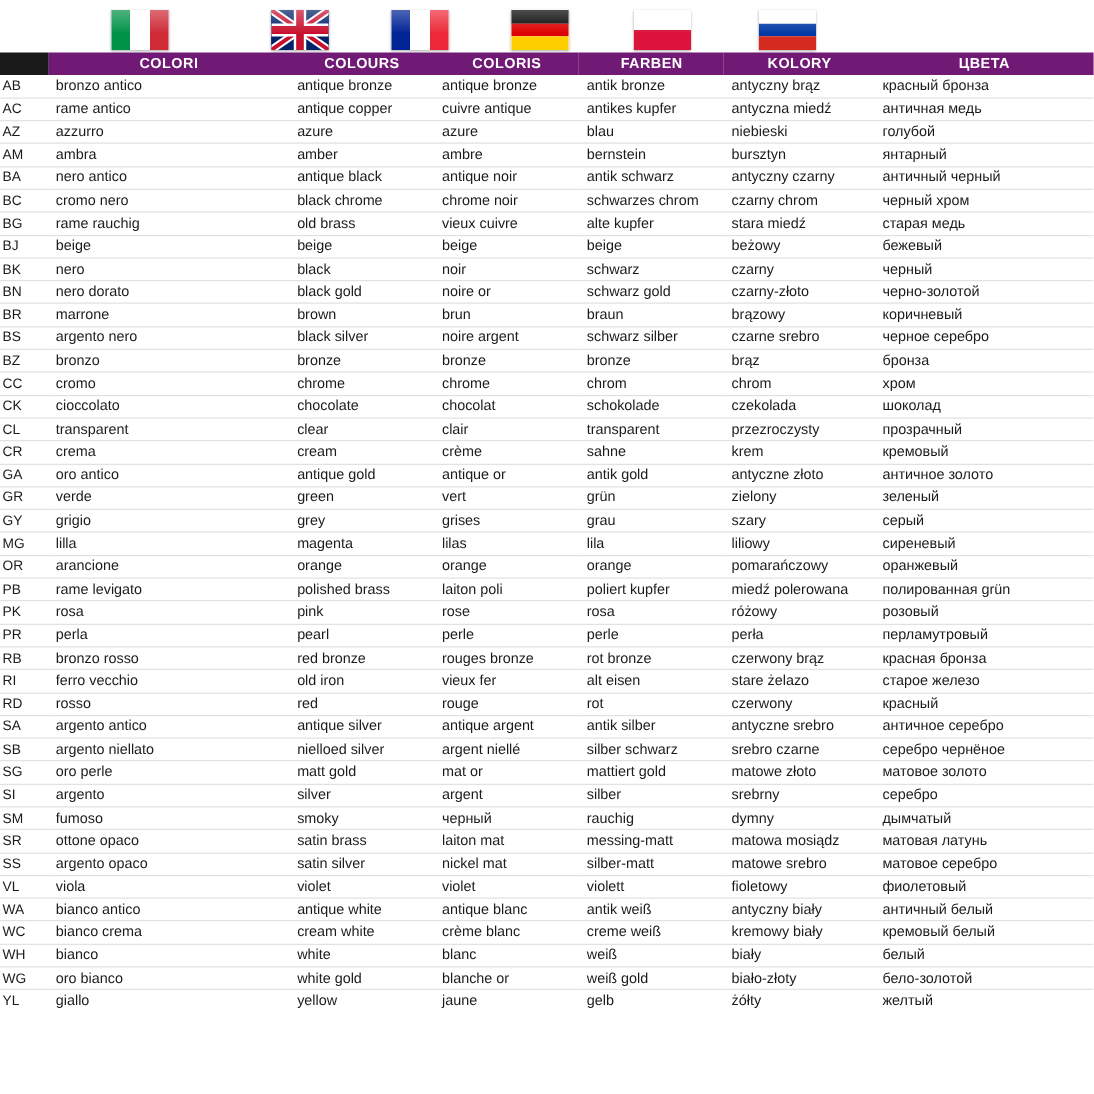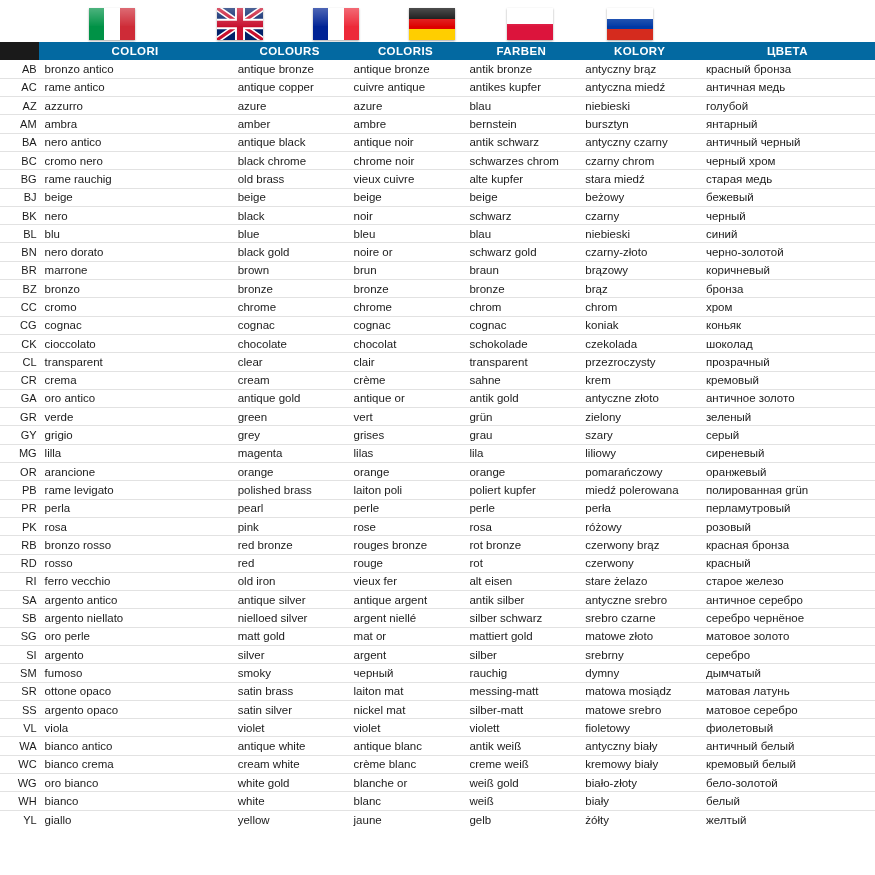--- a/index.html
+++ b/index.html
@@ -79,21 +79,21 @@
     pointer-events: none;
   }
 
   
   table.color-table {
     border-collapse: collapse;
     width: 875px;
     table-layout: fixed;
   }
   table.color-table thead th {
-    background: #0369a1;
+    background: #701a75;
     color: #ffffff;
     font-size: 11.5px;
     font-weight: bold;
     text-align: center;
     height: 18px;
     padding: 2px 0;
     letter-spacing: 0.4px;
     border: none;
   }
   table.color-table thead th.code-head {
@@ -103,21 +103,21 @@
     font-size: 11.5px;
     color: #1b1b1b;
     height: 18.3px;
     padding: 1px 6px;
     border: none;
     white-space: nowrap;
     overflow: hidden;
     text-overflow: ellipsis;
   }
   table.color-table tbody td.code {
-    text-align: right;
+    text-align: left;
     font-size: 11px;
     color: #1b1b1b;
     padding: 1px 2px;
   }
   table.color-table tbody tr { border-bottom: 1px solid #e2e2e2; }
   table.color-table tbody tr:last-child { border-bottom: none; }
 
   col.c-code { width: 32px; }
 </style>
 </head>
@@ -277,74 +277,65 @@
         <tr>
           <td class="code">BK</td>
           <td>nero</td>
           <td>black</td>
           <td>noir</td>
           <td>schwarz</td>
           <td>czarny</td>
           <td>черный</td>
         </tr>
         <tr>
-          <td class="code">BL</td>
-          <td>blu</td>
-          <td>blue</td>
-          <td>bleu</td>
-          <td>blau</td>
-          <td>niebieski</td>
-          <td>синий</td>
-        </tr>
-        <tr>
           <td class="code">BN</td>
           <td>nero dorato</td>
           <td>black gold</td>
           <td>noire or</td>
           <td>schwarz gold</td>
           <td>czarny-złoto</td>
           <td>черно-золотой</td>
         </tr>
         <tr>
           <td class="code">BR</td>
           <td>marrone</td>
           <td>brown</td>
           <td>brun</td>
           <td>braun</td>
           <td>brązowy</td>
           <td>коричневый</td>
         </tr>
         <tr>
+          <td class="code">BS</td>
+          <td>argento nero</td>
+          <td>black silver</td>
+          <td>noire argent</td>
+          <td>schwarz silber</td>
+          <td>czarne srebro</td>
+          <td>черное серебро</td>
+        </tr>
+        <tr>
           <td class="code">BZ</td>
           <td>bronzo</td>
           <td>bronze</td>
           <td>bronze</td>
           <td>bronze</td>
           <td>brąz</td>
           <td>бронза</td>
         </tr>
         <tr>
           <td class="code">CC</td>
           <td>cromo</td>
           <td>chrome</td>
           <td>chrome</td>
           <td>chrom</td>
           <td>chrom</td>
           <td>хром</td>
         </tr>
         <tr>
-          <td class="code">CG</td>
-          <td>cognac</td>
-          <td>cognac</td>
-          <td>cognac</td>
-          <td>cognac</td>
-          <td>koniak</td>
-          <td>коньяк</td>
-        </tr>
-        <tr>
           <td class="code">CK</td>
           <td>cioccolato</td>
           <td>chocolate</td>
           <td>chocolat</td>
           <td>schokolade</td>
           <td>czekolada</td>
           <td>шоколад</td>
         </tr>
         <tr>
           <td class="code">CL</td>
@@ -412,65 +403,65 @@
         <tr>
           <td class="code">PB</td>
           <td>rame levigato</td>
           <td>polished brass</td>
           <td>laiton poli</td>
           <td>poliert kupfer</td>
           <td>miedź polerowana</td>
           <td>полированная grün</td>
         </tr>
         <tr>
+          <td class="code">PK</td>
+          <td>rosa</td>
+          <td>pink</td>
+          <td>rose</td>
+          <td>rosa</td>
+          <td>różowy</td>
+          <td>розовый</td>
+        </tr>
+        <tr>
           <td class="code">PR</td>
           <td>perla</td>
           <td>pearl</td>
           <td>perle</td>
           <td>perle</td>
           <td>perła</td>
           <td>перламутровый</td>
         </tr>
         <tr>
-          <td class="code">PK</td>
-          <td>rosa</td>
-          <td>pink</td>
-          <td>rose</td>
-          <td>rosa</td>
-          <td>różowy</td>
-          <td>розовый</td>
-        </tr>
-        <tr>
           <td class="code">RB</td>
           <td>bronzo rosso</td>
           <td>red bronze</td>
           <td>rouges bronze</td>
           <td>rot bronze</td>
           <td>czerwony brąz</td>
           <td>красная бронза</td>
         </tr>
         <tr>
+          <td class="code">RI</td>
+          <td>ferro vecchio</td>
+          <td>old iron</td>
+          <td>vieux fer</td>
+          <td>alt eisen</td>
+          <td>stare żelazo</td>
+          <td>старое железо</td>
+        </tr>
+        <tr>
           <td class="code">RD</td>
           <td>rosso</td>
           <td>red</td>
           <td>rouge</td>
           <td>rot</td>
           <td>czerwony</td>
           <td>красный</td>
         </tr>
         <tr>
-          <td class="code">RI</td>
-          <td>ferro vecchio</td>
-          <td>old iron</td>
-          <td>vieux fer</td>
-          <td>alt eisen</td>
-          <td>stare żelazo</td>
-          <td>старое железо</td>
-        </tr>
-        <tr>
           <td class="code">SA</td>
           <td>argento antico</td>
           <td>antique silver</td>
           <td>antique argent</td>
           <td>antik silber</td>
           <td>antyczne srebro</td>
           <td>античное серебро</td>
         </tr>
         <tr>
           <td class="code">SB</td>
@@ -547,38 +538,38 @@
         <tr>
           <td class="code">WC</td>
           <td>bianco crema</td>
           <td>cream white</td>
           <td>crème blanc</td>
           <td>creme weiß</td>
           <td>kremowy biały</td>
           <td>кремовый белый</td>
         </tr>
         <tr>
+          <td class="code">WH</td>
+          <td>bianco</td>
+          <td>white</td>
+          <td>blanc</td>
+          <td>weiß</td>
+          <td>biały</td>
+          <td>белый</td>
+        </tr>
+        <tr>
           <td class="code">WG</td>
           <td>oro bianco</td>
           <td>white gold</td>
           <td>blanche or</td>
           <td>weiß gold</td>
           <td>biało-złoty</td>
           <td>бело-золотой</td>
         </tr>
         <tr>
-          <td class="code">WH</td>
-          <td>bianco</td>
-          <td>white</td>
-          <td>blanc</td>
-          <td>weiß</td>
-          <td>biały</td>
-          <td>белый</td>
-        </tr>
-        <tr>
           <td class="code">YL</td>
           <td>giallo</td>
           <td>yellow</td>
           <td>jaune</td>
           <td>gelb</td>
           <td>żółty</td>
           <td>желтый</td>
         </tr>
       </tbody>
   </table>

